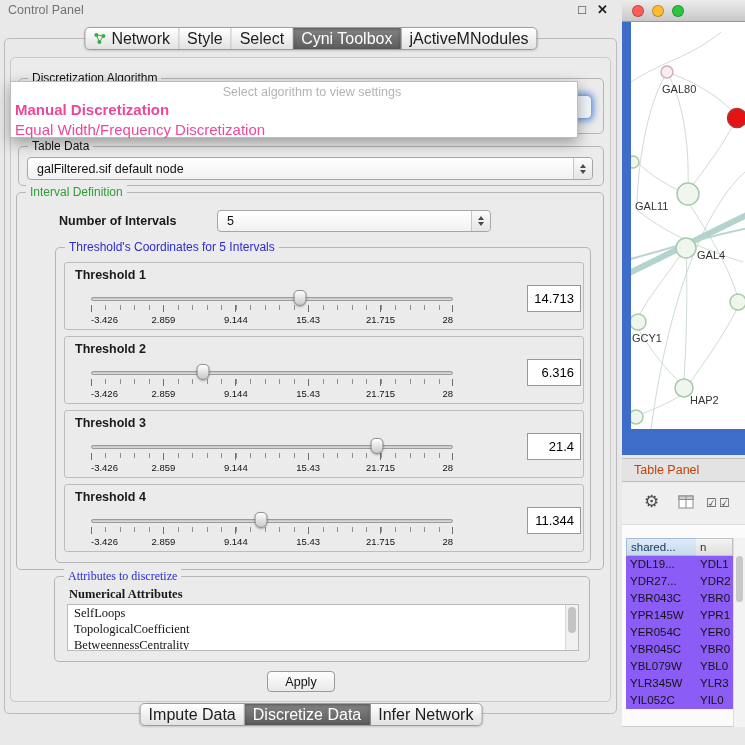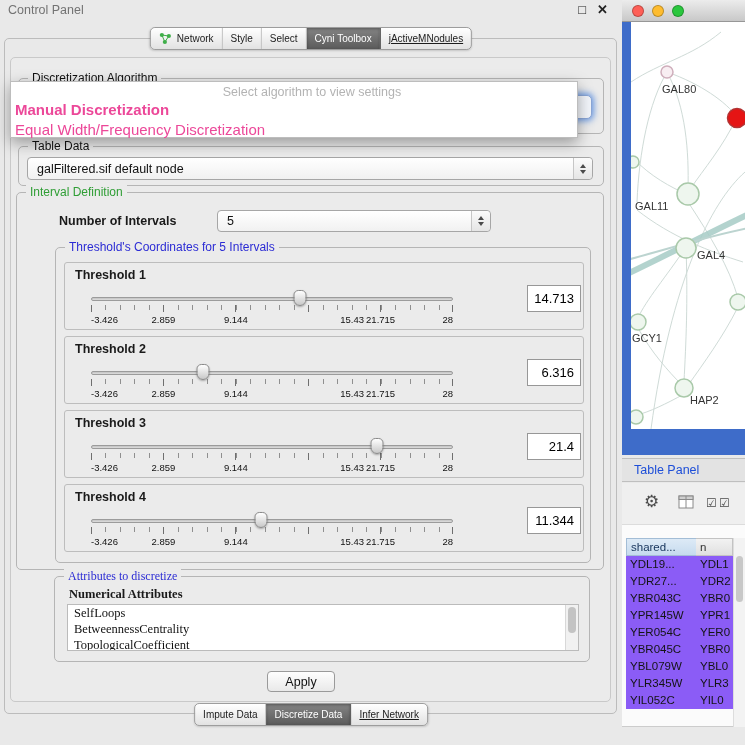--- a/index.html
+++ b/index.html
@@ -15,23 +15,23 @@
   .winbtn.close{right:14px;font-weight:bold;}
 
   .frame1{position:absolute;left:4px;top:38px;width:613px;height:676px;border:1px solid #bcbcbc;border-radius:5px;background:#e9e9e9;}
   .frame2{position:absolute;left:10px;top:57px;width:601px;height:645px;border:1px solid #c9c9c9;border-radius:5px;background:#ebebeb;}
 
   .segbar{position:absolute;left:311px;transform:translateX(-50%);display:flex;height:23px;
           border:1px solid #9d9d9d;border-radius:5px;background:linear-gradient(#ffffff,#e2e2e2);
           box-shadow:0 1px 2px rgba(0,0,0,.15);z-index:20;}
   .top-tabs{top:27px;}
   .bottom-tabs{top:703px;}
-  .seg{display:flex;align-items:center;gap:5px;padding:0 8px;font-size:10px;color:#1c1c1c;
+  .seg{display:flex;align-items:center;gap:5px;padding:0 8px;font-size:16px;color:#1c1c1c;
        border-right:1px solid #c2c2c2;white-space:nowrap;}
-  .seg:last-child{border-right:0;text-decoration:underline;}
+  .seg:last-child{border-right:0;}
   .seg.sel{background:linear-gradient(#848484,#5b5b5b);color:#fff;border-right-color:#4f4f4f;
            box-shadow:inset 0 1px 3px rgba(0,0,0,.35);}
 
   .group{position:absolute;border:1px solid #b5b5b5;border-radius:5px;}
   .gtitle{position:absolute;top:-8px;left:9px;background:#ebebeb;padding:0 4px;font-size:12px;line-height:15px;color:#111;white-space:nowrap;}
   .gtitle.green{color:#2f9e35;}
   .gtitle.blue{color:#2b2bd4;}
 
   .alg-group{left:18px;top:78px;width:586px;height:56px;z-index:1;}
   .combo-ghost{position:absolute;left:26px;top:95px;width:566px;height:24px;border:1px solid #8aa6d6;border-radius:5px;
@@ -68,21 +68,21 @@
          background:repeating-linear-gradient(90deg,#6f6f6f 0,#6f6f6f 1px,transparent 1px,transparent 20%);}
   .rail{position:absolute;left:26px;top:27px;width:362px;height:0;}
   .thumb{position:absolute;top:0;width:13px;height:16px;transform:translateX(-50%);
          background:linear-gradient(#ffffff,#c8c8c8);border:1px solid #8a8a8a;border-radius:6px 6px 8px 8px;
          box-shadow:0 1px 2px rgba(0,0,0,.3);}
   .ticklabels{position:absolute;left:26px;top:51px;width:362px;height:11px;font-size:9.5px;color:#111;}
   .ticklabels span{position:absolute;transform:translateX(-50%);white-space:nowrap;}
   .ticklabels span:nth-child(1){left:0;transform:none;}
   .ticklabels span:nth-child(2){left:20%;}
   .ticklabels span:nth-child(3){left:40%;}
-  .ticklabels span:nth-child(4){left:60%;margin-left:44px;}
+  .ticklabels span:nth-child(4){left:60%;}
   .ticklabels span:nth-child(5){left:80%;}
   .ticklabels span:nth-child(6){left:100%;transform:translateX(-100%);}
   .valbox{position:absolute;left:462px;top:22px;width:54px;height:27px;background:#fff;border:1px solid #979797;
           display:flex;align-items:center;justify-content:flex-end;padding:0 6px;font-size:13px;color:#000;}
 
   .attr-group{left:54px;top:576px;width:536px;height:86px;font-family:Liberation Serif, serif;}
   .attr-heading{position:absolute;left:14px;top:10px;font-weight:bold;font-size:12.5px;}
   .listbox{position:absolute;left:12px;top:27px;width:512px;height:47px;background:#fff;border:1px solid #bbb;overflow:hidden;}
   .listbox .li{font-size:12.5px;line-height:16px;padding-left:6px;color:#111;white-space:nowrap;}
   .listsb{position:absolute;right:0;top:0;bottom:0;width:13px;background:#f1f1f1;border-left:1px solid #d8d8d8;}
@@ -97,21 +97,21 @@
            border-bottom:1px solid #979797;display:flex;align-items:center;gap:8px;padding-left:10px;}
   .tl{width:12px;height:12px;border-radius:50%;border:1px solid rgba(0,0,0,.25);}
   .tl.red{background:#fe5f57;}
   .tl.yellow{background:#febc2f;}
   .tl.green{background:#2ac73e;}
   .net-canvas{position:absolute;left:9px;top:22px;width:114px;height:407px;background:#fff;overflow:hidden;}
   .nlabel{position:absolute;font-size:11px;color:#333;white-space:nowrap;}
 
   .tp-bar{position:absolute;left:622px;top:458px;width:123px;height:24px;background:#e3e3e3;
           border-top:1px solid #bfbfbf;border-bottom:1px solid #bfbfbf;display:flex;align-items:center;
-          padding-left:12px;font-size:12.5px;color:#1d4ed8;}
+          padding-left:12px;font-size:12.5px;color:#c2410c;}
   .tp-body{position:absolute;left:622px;top:483px;width:123px;height:244px;background:#fbfbfb;border-bottom:1px solid #ccc;}
   .tp-toolbar{position:absolute;left:0;top:0;width:100%;height:42px;background:#efefef;border-bottom:1px solid #dcdcdc;}
   .gear{position:absolute;left:22px;top:8px;font-size:17px;color:#4c4c4c;}
   .colico{position:absolute;left:56px;top:12px;}
   .chk{position:absolute;top:13px;font-size:12px;color:#4c4c4c;}
   .chk1{left:84px;}.chk2{left:97px;}
   .th1{position:absolute;left:4px;top:55px;width:80px;height:18px;background:linear-gradient(#ddeaf6,#c6dbee);
        border:1px solid #a3bdd6;font-size:11.5px;display:flex;align-items:center;padding-left:4px;color:#16335a;overflow:hidden;}
   .th2{position:absolute;left:74px;top:55px;width:37px;height:18px;background:linear-gradient(#f2f2f2,#e0e0e0);
        border:1px solid #c3c3c3;border-left:0;font-size:11.5px;display:flex;align-items:center;padding-left:4px;color:#333;overflow:hidden;}
@@ -270,22 +270,22 @@
           <div class="valbox">11.344</div>
         </div>
       </div>
     </div>
 
     <div class="group attr-group">
       <span class="gtitle blue">Attributes to discretize</span>
       <span class="attr-heading">Numerical Attributes</span>
       <div class="listbox">
         <div class="li">SelfLoops</div>
+        <div class="li">TopologicalCoefficient</div>
         <div class="li">BetweennessCentrality</div>
-        <div class="li">TopologicalCoefficient</div>
         <div class="listsb">
             <div class="sbt"></div>
           </div>
       </div>
     </div>
 
     <button class="apply">Apply</button>
 
     <div class="segbar bottom-tabs">
       <div class="seg">

